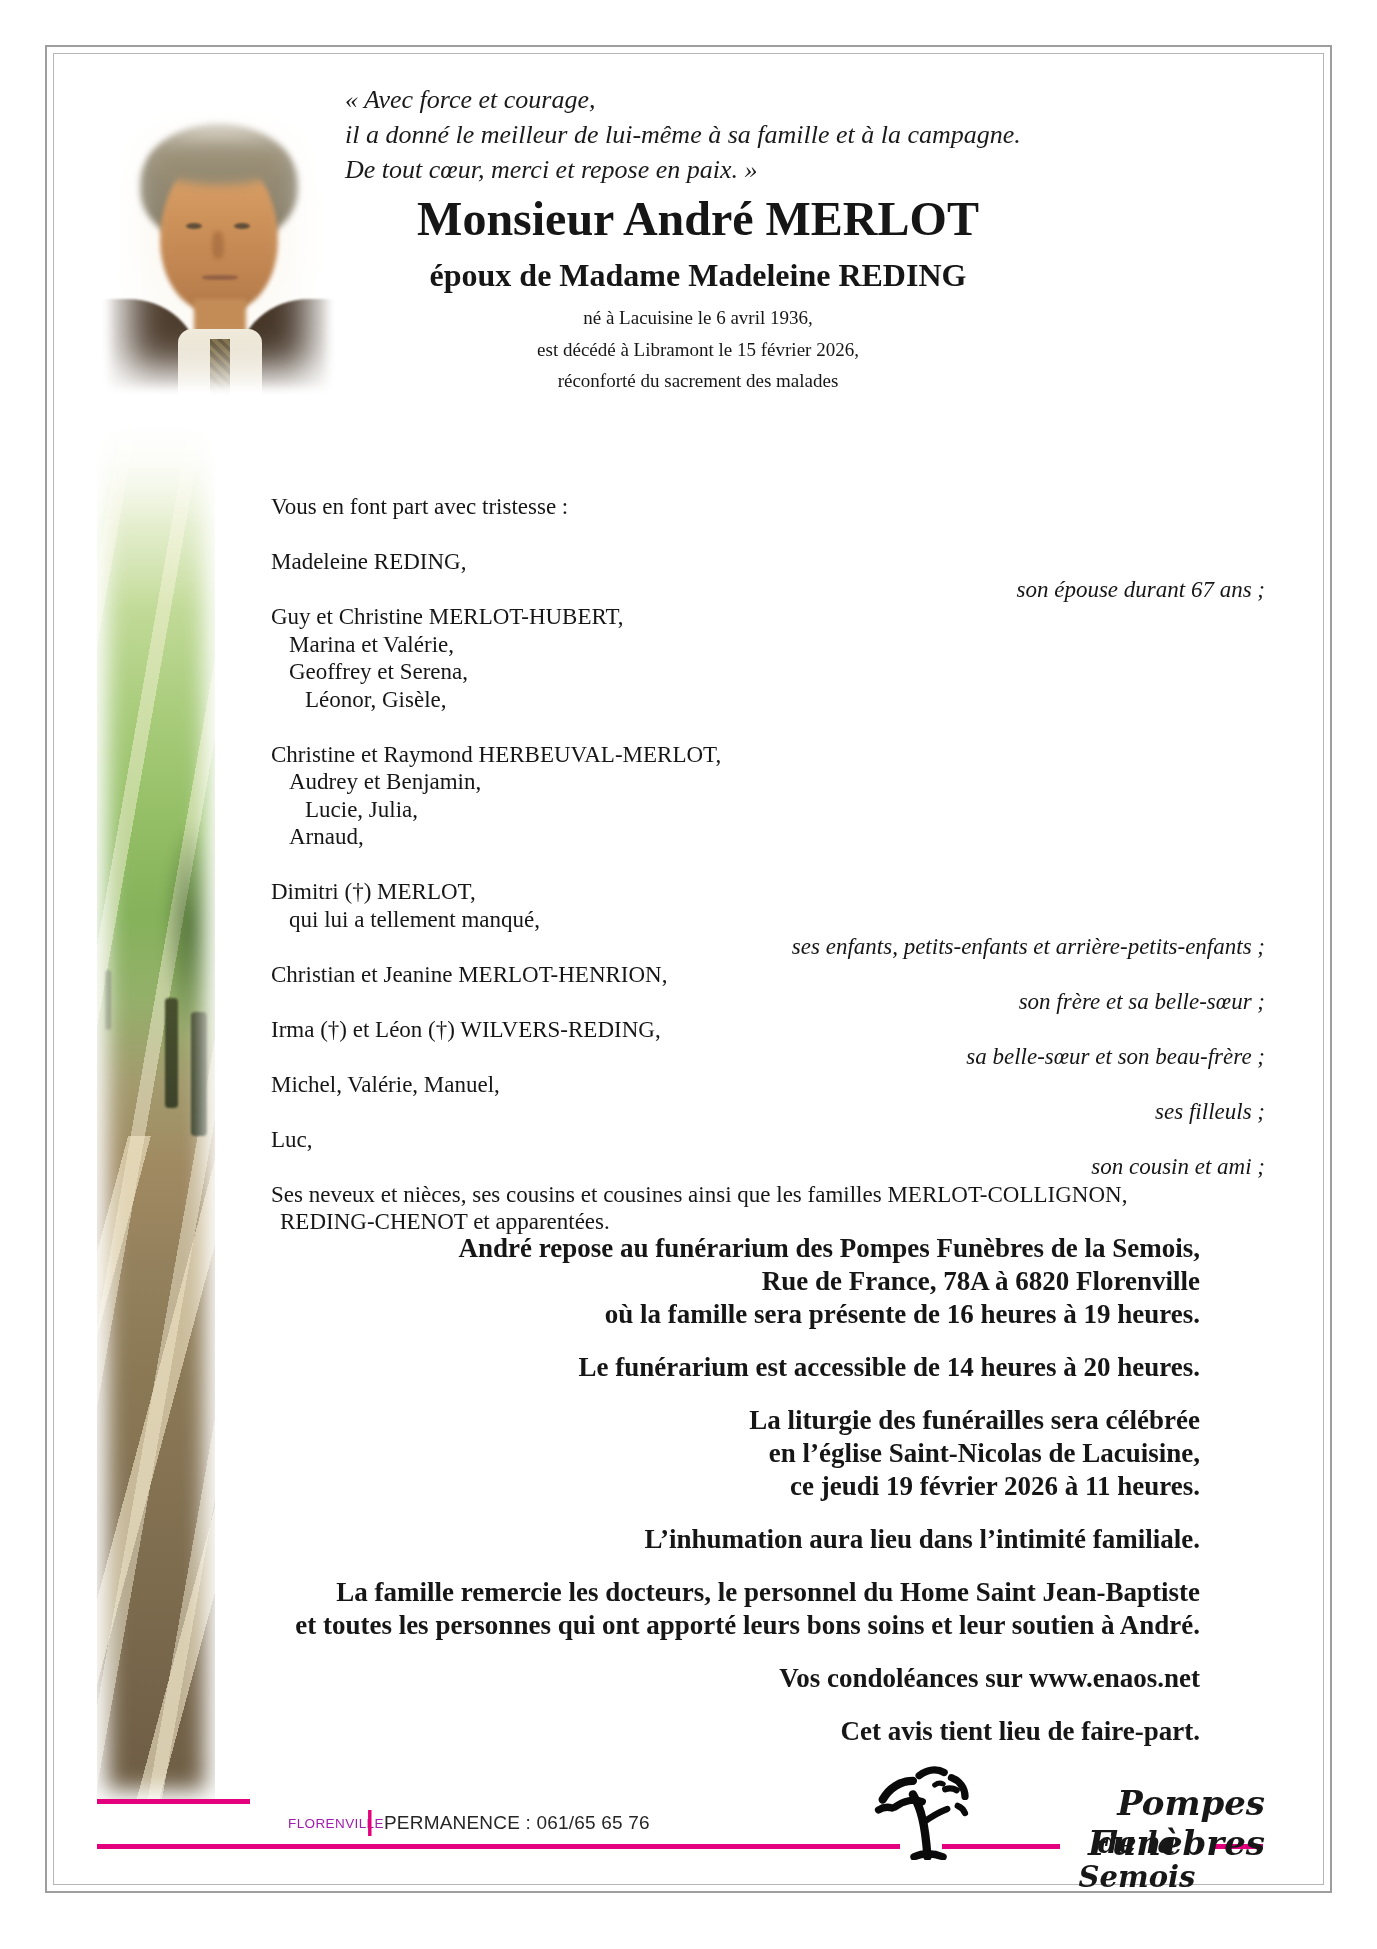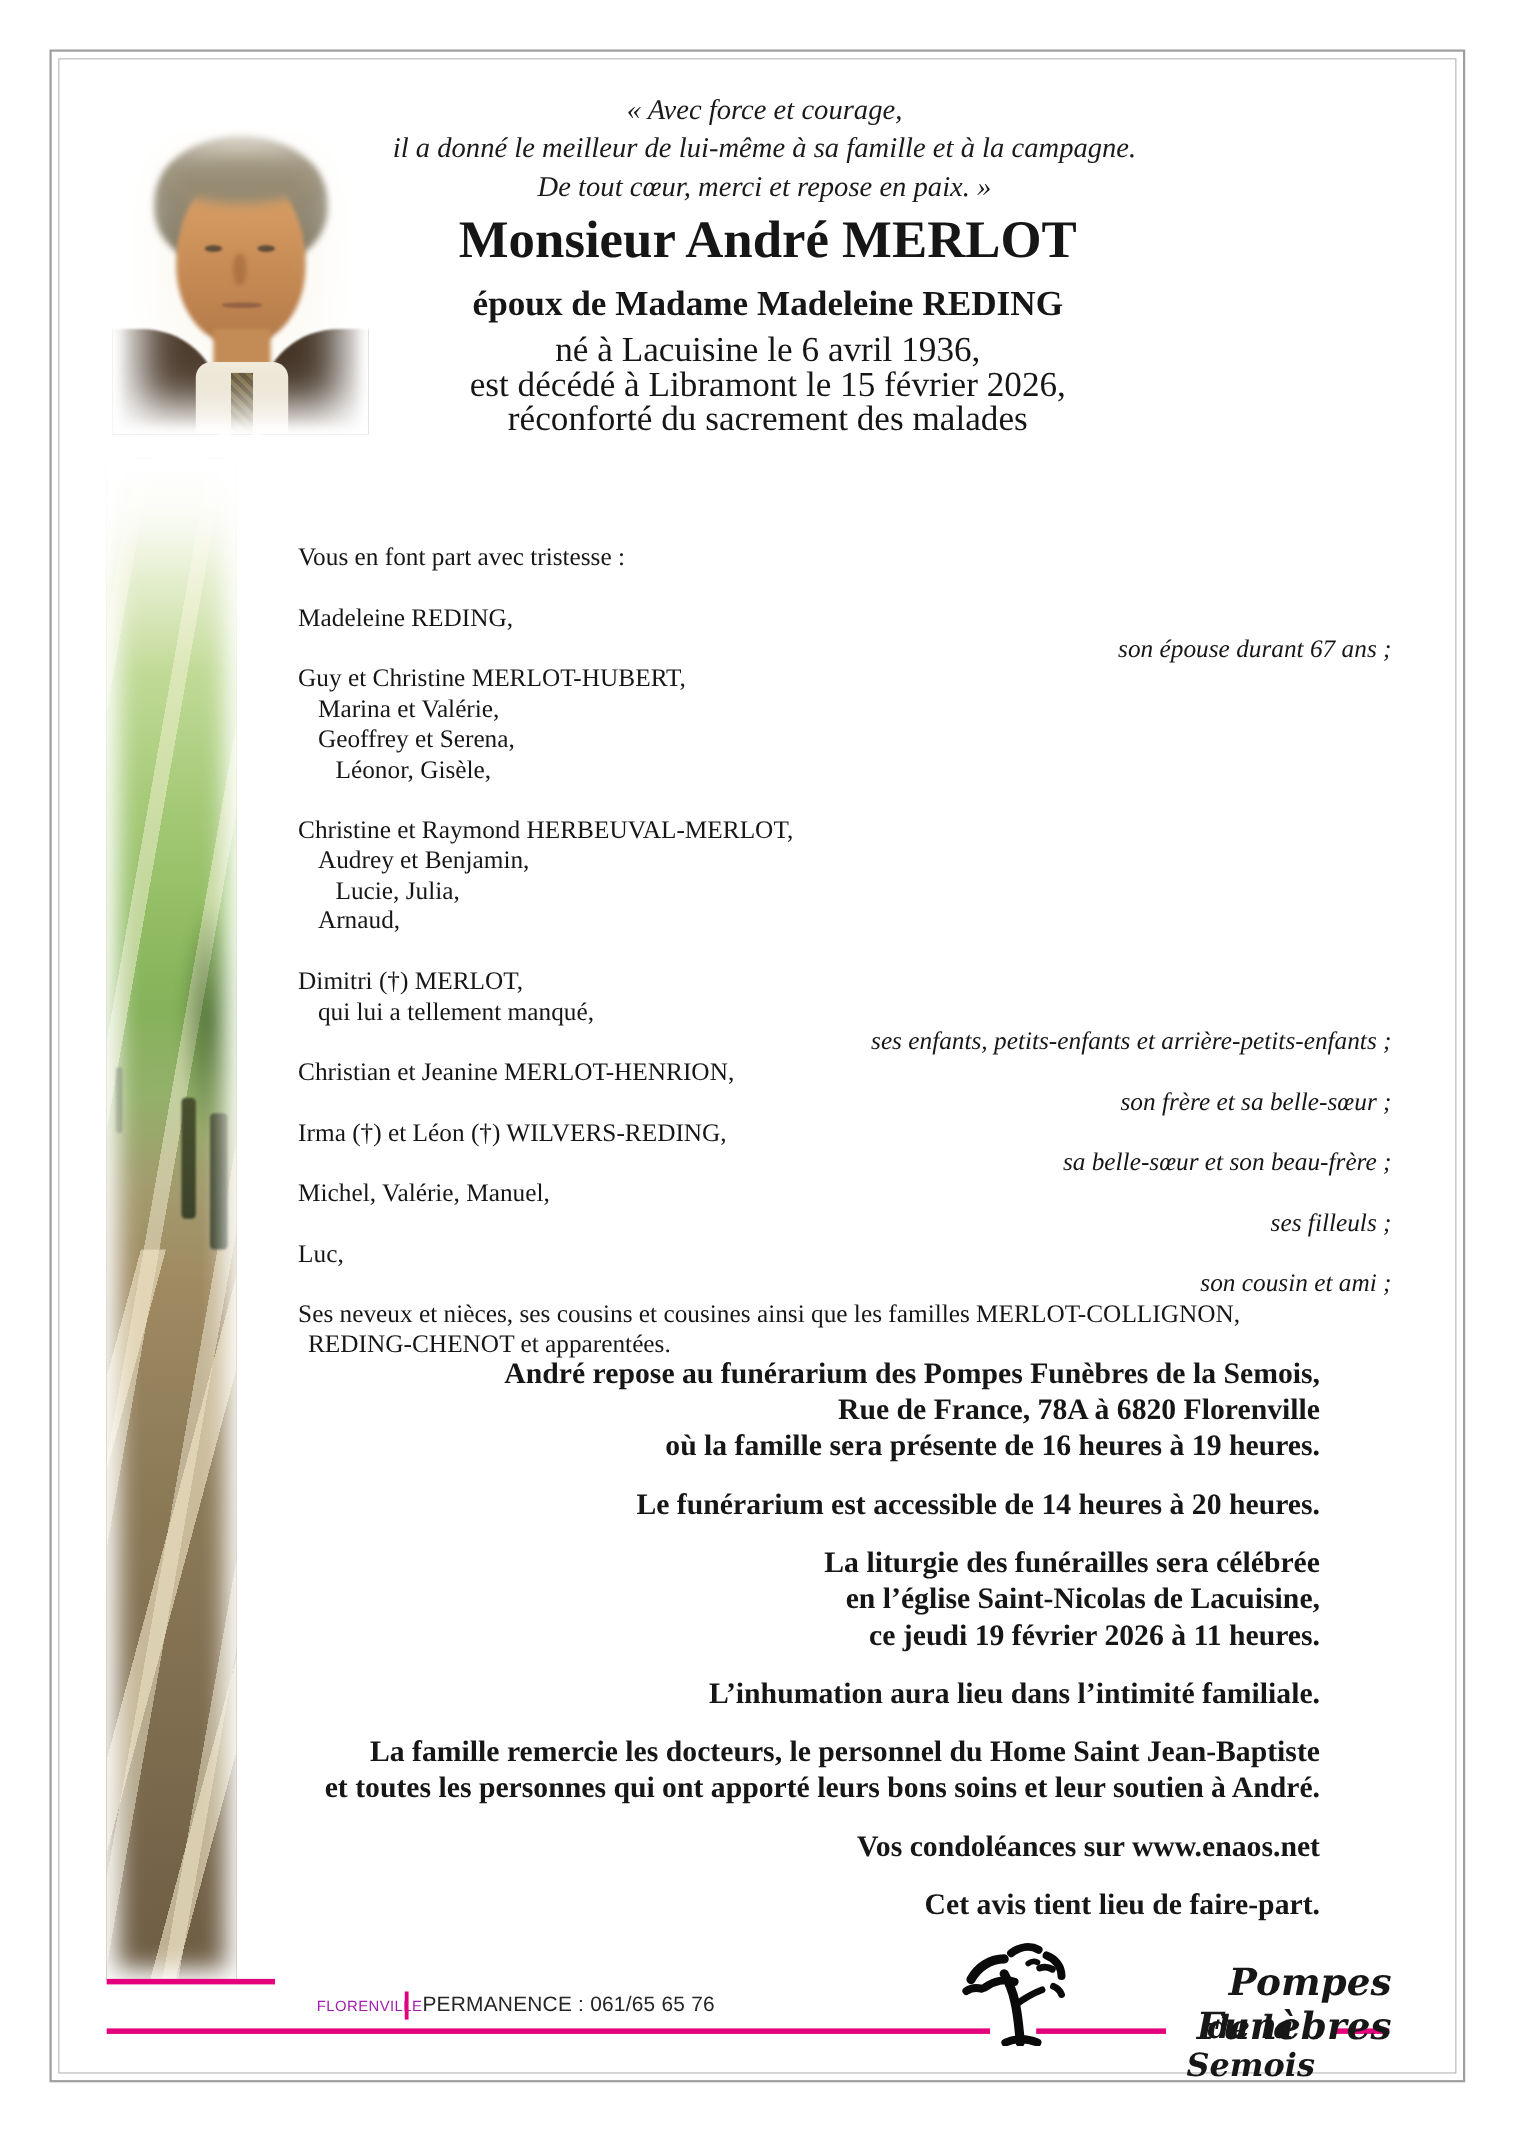--- a/index.html
+++ b/index.html
@@ -26,26 +26,26 @@
   .p-neck{left:92px;top:196px;width:52px;height:42px;background:#c38c57;filter:blur(2px);}
   .p-shirt{left:76px;bottom:0;width:84px;height:66px;border-radius:14px 14px 0 0;
            background:linear-gradient(#f0ebdc,#dcd2bb);}
   .p-tie{left:108px;bottom:0;width:20px;height:56px;
          background:repeating-linear-gradient(45deg,#7c6c46 0 4px,#5e5135 4px 8px);}
   .p-suit-l{left:-12px;bottom:0;width:108px;height:96px;background:#4e3e2f;border-top-right-radius:70px 62px;filter:blur(1px);}
   .p-suit-r{right:-12px;bottom:0;width:108px;height:96px;background:#463729;border-top-left-radius:70px 62px;filter:blur(1px);}
   .p-vig{left:0;top:0;right:0;bottom:0;box-shadow:inset 0 0 38px 26px #ffffff, inset 0 0 10px 6px #ffffff;}
 
   
-  .quote{position:absolute;left:345px;top:82px;width:700px;text-align:center;
+  .quote{position:absolute;left:345px;top:82px;width:700px;text-align:left;
          font-style:italic;font-size:26px;line-height:35px;color:#1a1a1a;}
   .header{position:absolute;left:345px;top:192px;width:706px;text-align:center;}
   .h-title{font-size:48px;line-height:54px;font-weight:bold;}
   .h-spouse{margin-top:10px;font-size:32px;line-height:38px;font-weight:bold;}
-  .h-vitals{margin-top:8px;font-size:32px;line-height:31.5px;}
+  .h-vitals{margin-top:8px;font-size:19px;line-height:31.5px;}
 
   
   .forest{position:absolute;left:97px;top:417px;width:118px;height:1383px;overflow:hidden;
     background-image:
       linear-gradient(180deg, rgba(255,255,255,1) 0%, rgba(255,255,255,.85) 3%, rgba(255,255,255,.3) 8%, rgba(255,255,255,0) 14%),
       repeating-linear-gradient(100deg, rgba(255,252,235,0) 0 26px, rgba(252,246,222,.45) 26px 40px, rgba(255,252,235,0) 40px 66px),
       linear-gradient(180deg,#f3f6e4 0%,#dfeac1 6%,#c4dc9b 13%,#a7cb79 22%,#92bd64 30%,#85b25a 36%,#94b06a 42%,#a39b6e 48%,#a08a62 54%,#93805c 62%,#8a7855 70%,#837152 78%,#7b6a4c 86%,#746349 93%,#6d5d44 100%);}
   .forest::before{content:"";position:absolute;left:0;right:0;top:52%;bottom:0;
       background:repeating-linear-gradient(105deg, rgba(245,235,205,0) 0 30px, rgba(243,232,200,.6) 30px 52px, rgba(245,235,205,0) 52px 90px);}
   .forest::after{content:"";position:absolute;left:0;top:0;right:0;bottom:0;box-shadow:inset 0 0 22px 10px #ffffff;}

